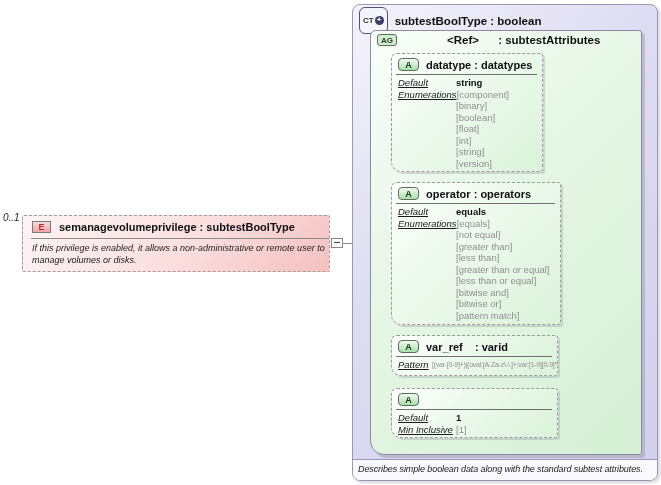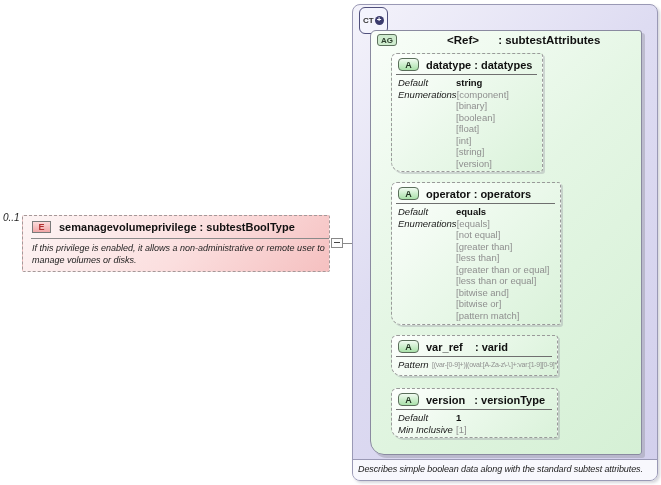--- a/index.html
+++ b/index.html
@@ -71,21 +71,21 @@
   .attr-version  { left:391px; top:388px; width:167px; height:50px; }
   .attr-header { display:flex; align-items:center; gap:7px; padding:3px 0 0 6px; height:18px; }
   .a-icon { width:21px; height:13px; display:inline-flex; align-items:center; justify-content:center;
             border:1px solid #5a6e5a; border-radius:4px;
             background:linear-gradient(180deg,#f1fbf1,#a9e1a9);
             font-size:9px; font-weight:bold; color:#1e301e; }
   .attr-title { font-weight:bold; font-size:11px; color:#101010; white-space:pre; }
   .attr-sep { margin:2px 5px 2px 4px; height:1px; background:#6f6f6f; }
   .facets { padding-left:6px; }
   .facet-row { display:flex; font-size:9.5px; line-height:11.5px; }
-  .facet-label { flex:0 0 58px; font-style:italic; color:#1a1a1a; }
+  .facet-label { flex:0 0 58px; font-style:italic; color:#1a1a1a;text-decoration:underline; }
   .facet-value { color:#8f8f8f; white-space:nowrap; }
   .facet-value.strong { color:#111; font-weight:bold; }
   .attr-varref .facet-label { flex:0 0 34px; }
   .pattern-value { font-size:7px; letter-spacing:-0.25px; line-height:11px;
                    overflow:hidden; max-width:126px; }
 </style>
 </head>
 <body>
 
 <div class="stage">
@@ -110,20 +110,21 @@
   <div class="hline stub stub-2"></div>
   <div class="hline stub stub-3"></div>
   <div class="hline stub stub-4"></div>
 
   <div class="ct-panel"></div>
   <div class="ct-header">
     <span class="ct-icon">
       <span class="ct-icon-text">CT</span>
       <span class="ct-plus">+</span>
     </span>
+    <span class="ct-title">subtestBoolType : boolean</span>
   </div>
   <div class="ct-desc-bg"></div>
   <div class="ct-desc-sep"></div>
   <div class="ct-desc">Describes simple boolean data along with the standard subtest attributes.</div>
 
   <div class="ag-box"></div>
   <div class="ag-header">
     <span class="ag-icon">AG</span>
     <span class="ag-title">&lt;Ref&gt;      : subtestAttributes</span>
   </div>
@@ -230,21 +231,20 @@
       <div class="facet-row">
         <span class="facet-label">Pattern</span>
         <span class="facet-value pattern-value">[(var-[0-9]+)|(oval:[A-Za-z\-\.]+:var:[1-9][0-9]*)]</span>
       </div>
     </div>
   </div>
 
   <div class="attr-box attr-version">
     <div class="attr-header">
       <span class="a-icon">A</span>
-      <span class="attr-title">version   : versionType</span>
     </div>
     <div class="attr-sep"></div>
     <div class="facets">
       <div class="facet-row">
         <span class="facet-label">Default</span>
         <span class="facet-value strong">1</span>
       </div>
       <div class="facet-row">
         <span class="facet-label">Min Inclusive</span>
         <span class="facet-value">[1]</span>

